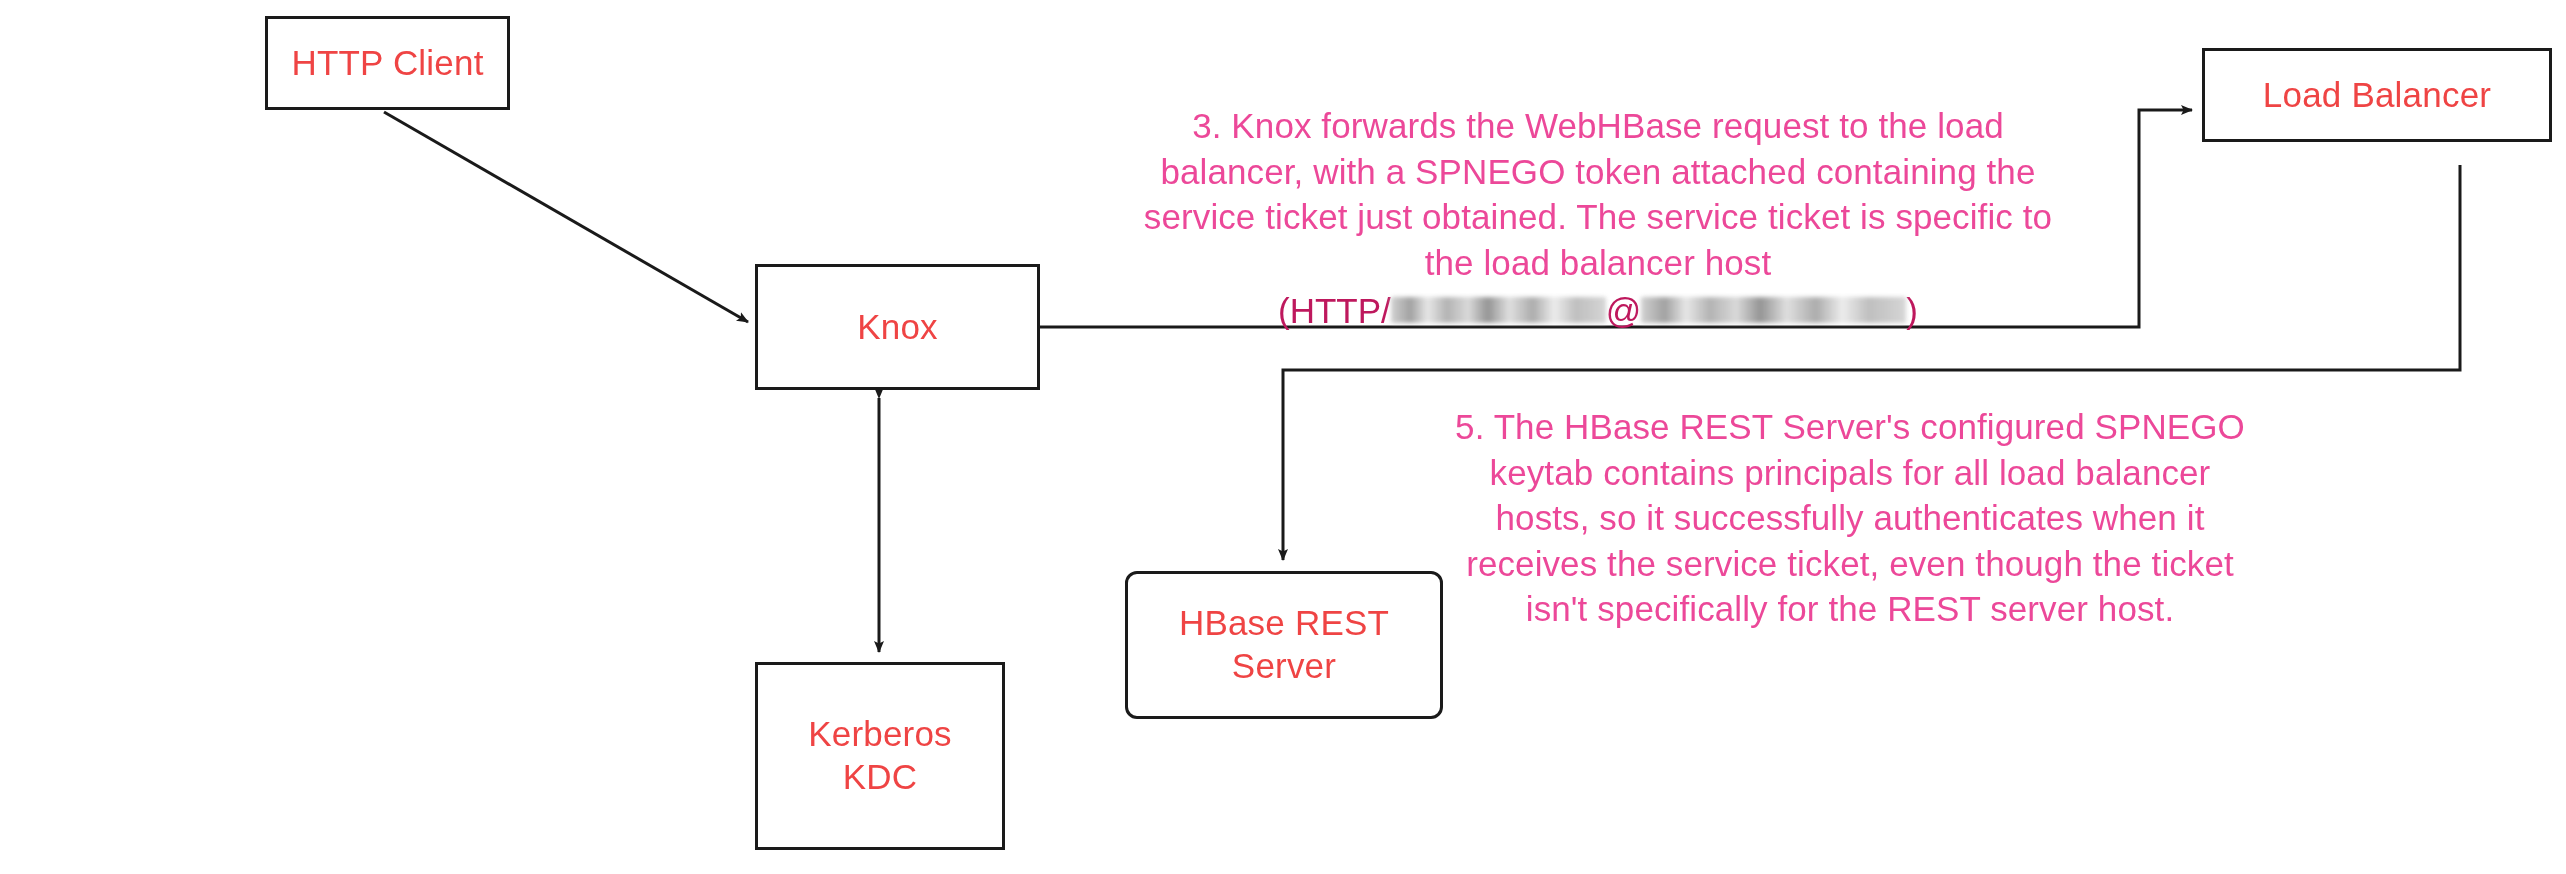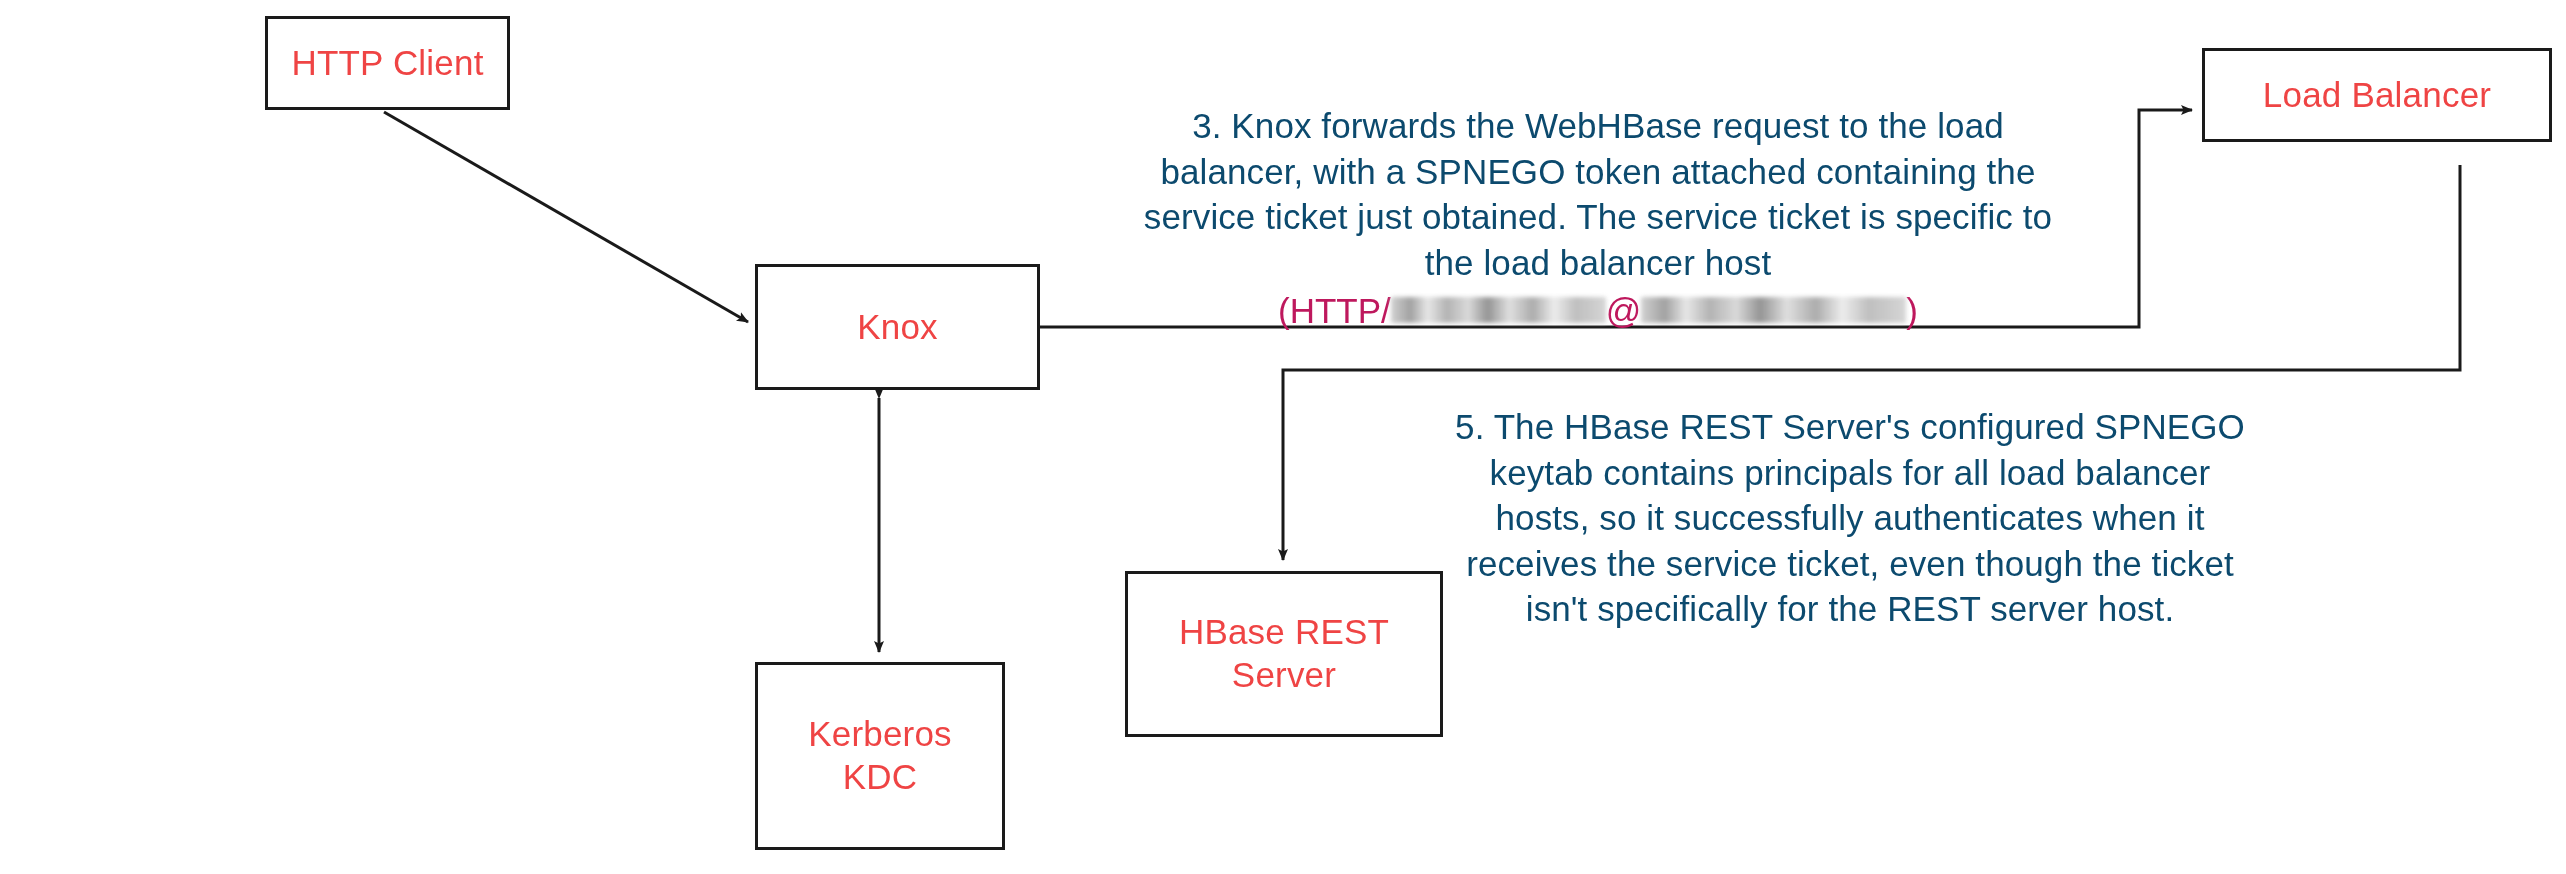--- a/index.html
+++ b/index.html
@@ -40,21 +40,21 @@
     line-height: 1.22;
     color: #ef4444;
     letter-spacing: 0.2px;
     white-space: pre-line;
   }
   .note {
     position: absolute;
     text-align: center;
     font-size: 35px;
     line-height: 1.30;
-    color: #0c4a6e;
+    color: #ec4899;
     letter-spacing: 0.1px;
     white-space: pre-line;
   }
   .note-redacted {
     position: absolute;
     text-align: center;
     font-size: 35px;
     line-height: 1.30;
     color: #be185d;
     white-space: nowrap;
@@ -115,21 +115,21 @@
 
   <div class="node" style="left:755px; top:264px; width:285px; height:126px;">
     <span>Knox</span>
   </div>
 
   <div class="node" style="left:755px; top:662px; width:250px; height:188px;">
     <span>Kerberos
 KDC</span>
   </div>
 
-  <div class="node" style="left:1125px; top:571px; width:318px; height:166px;">
+  <div class="node" style="left:1125px; top:571px; width:318px; height:148px;border-radius:12px;">
     <span>HBase REST
 Server</span>
   </div>
 
   <div class="node" style="left:2202px; top:48px; width:350px; height:94px;">
     <span>Load Balancer</span>
   </div>
 
 
 

